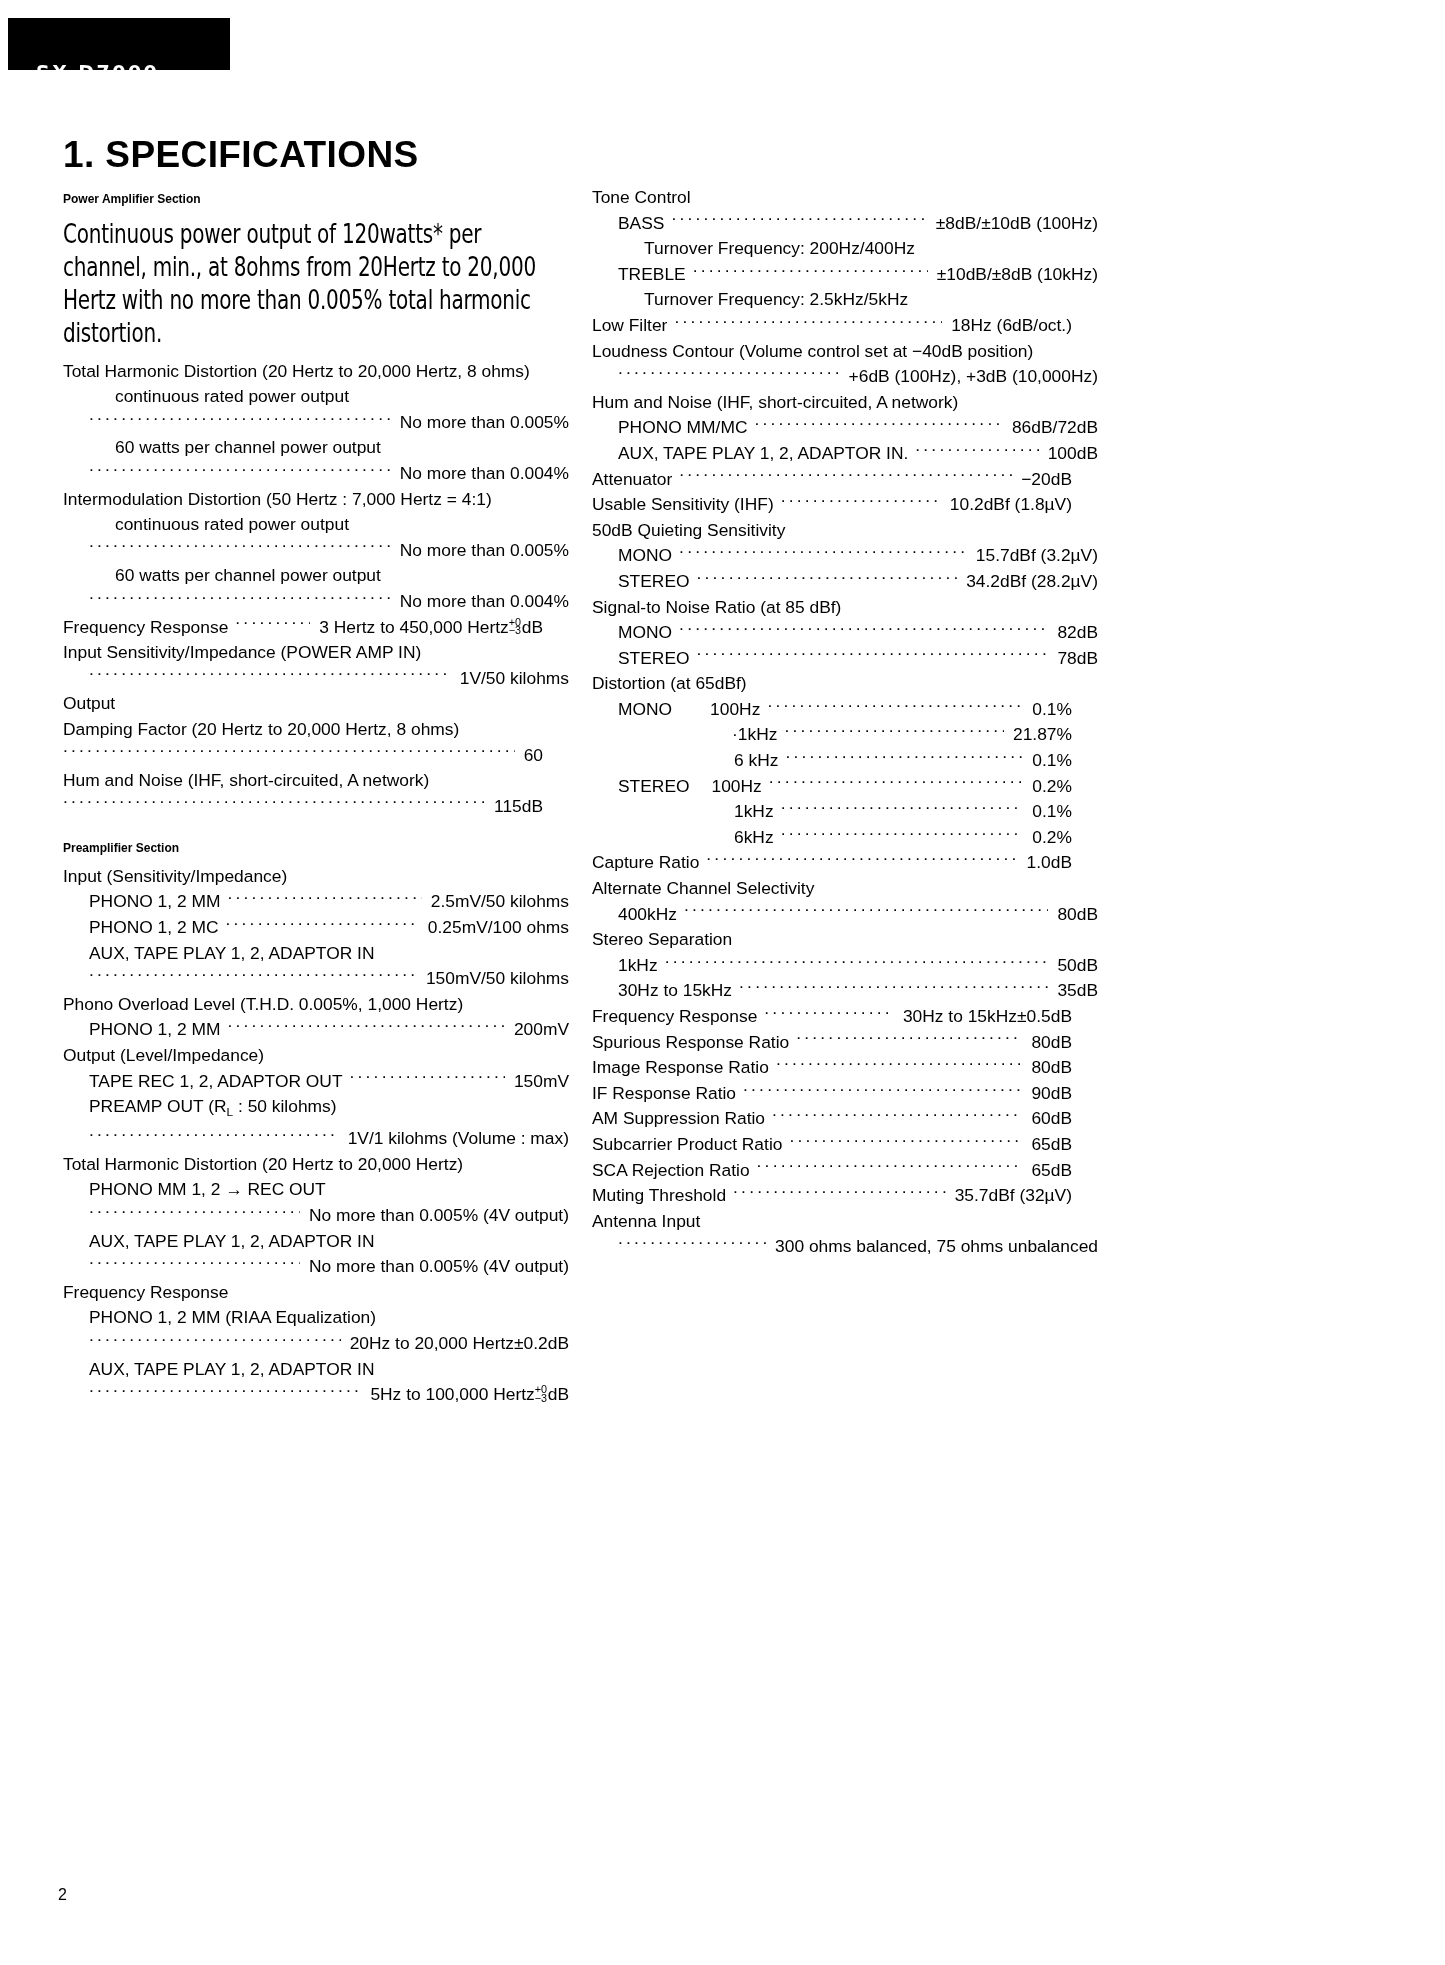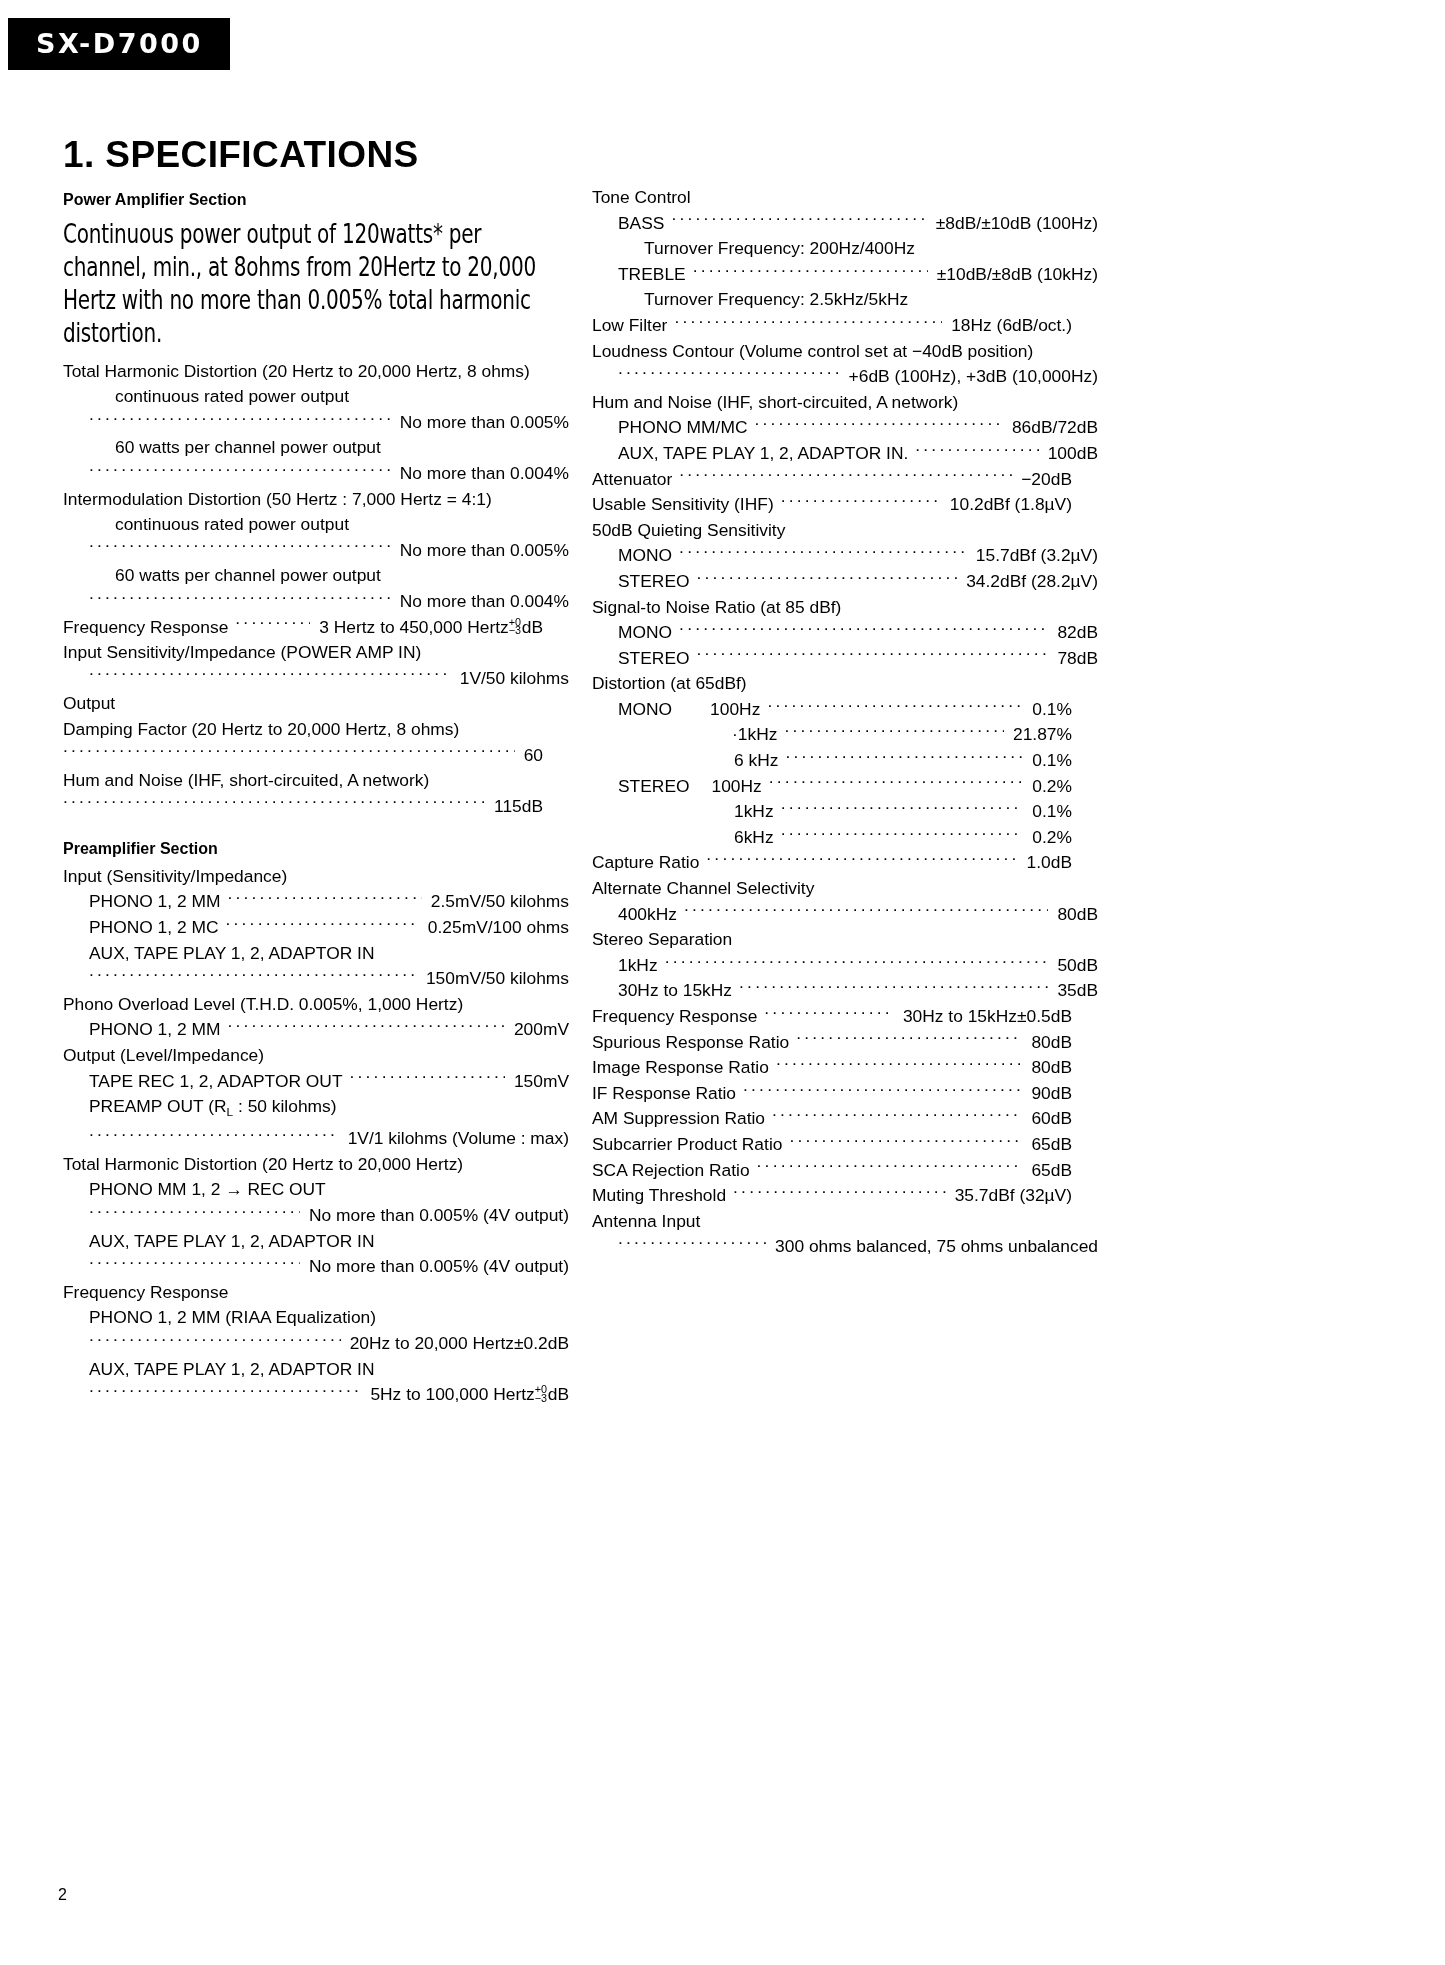--- a/index.html
+++ b/index.html
@@ -22,25 +22,26 @@
     left: 8px;
     top: 18px;
     width: 222px;
     height: 52px;
     background: #000;
   }
   .badge-text {
     color: #fff;
     font-family: "DejaVu Sans", sans-serif;
     font-weight: bold;
-    font-size: 27px;
+    font-size: 19px;
     letter-spacing: 2.5px;
     line-height: 52px;
     padding-left: 28px;
     white-space: nowrap;
+    margin-top: 28px;
   }
 
   
   .page {
     position: absolute;
     left: 0;
     top: 0;
     width: 1445px;
     height: 1965px;
   }
@@ -59,21 +60,21 @@
     position: absolute;
     top: 185px;
     font-size: 17.4px;
     line-height: 25.6px;
   }
   .col-left  { left: 63px;  width: 480px; }
   .col-right { left: 592px; width: 480px; }
 
   .sec-head {
     font-weight: bold;
-    font-size: 16px;
+    font-size: 12px;
     margin-top: 2px;
     margin-bottom: 2px;
   }
   .sec-head.gap { margin-top: 17px; }
 
   
   .lead {
     font-family: "Liberation Sans Narrow", "DejaVu Sans Condensed", "Liberation Sans", sans-serif;
     font-size: 26.5px;
     line-height: 33px;

